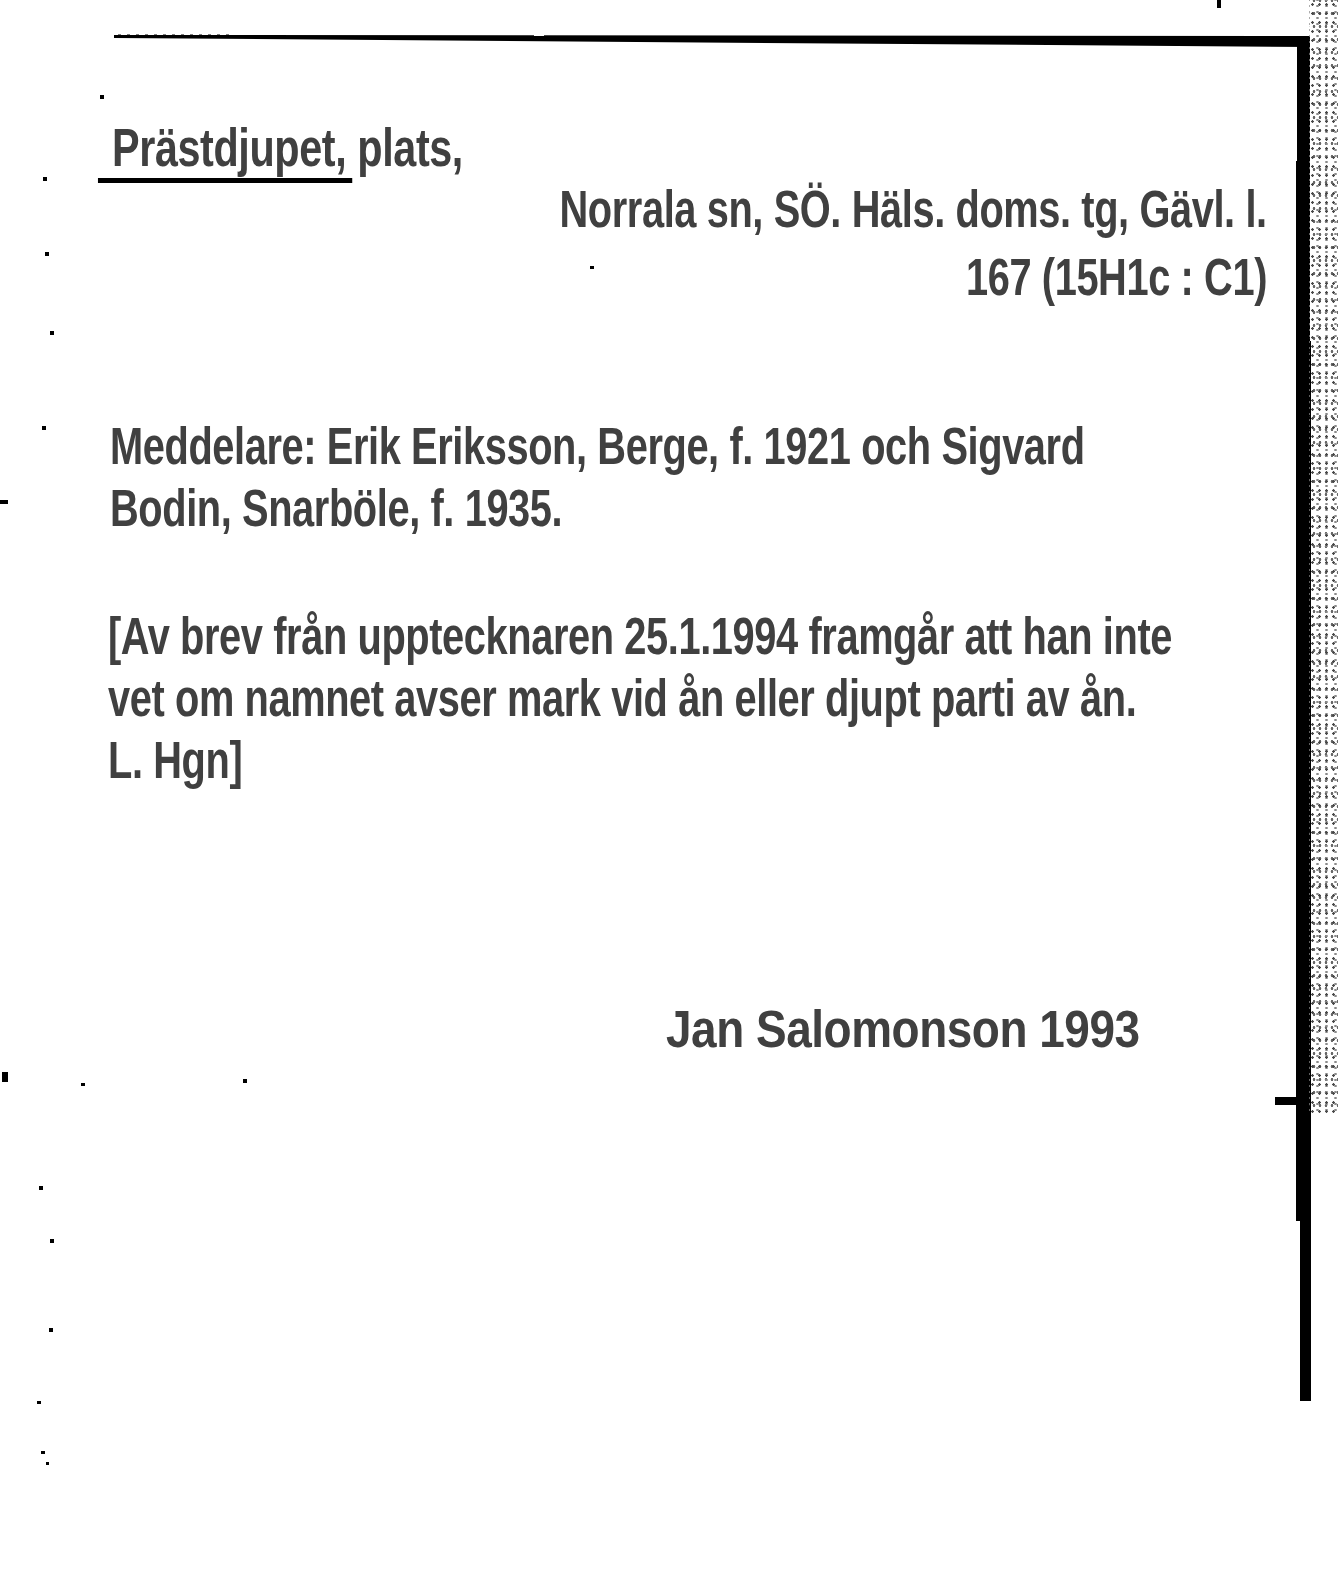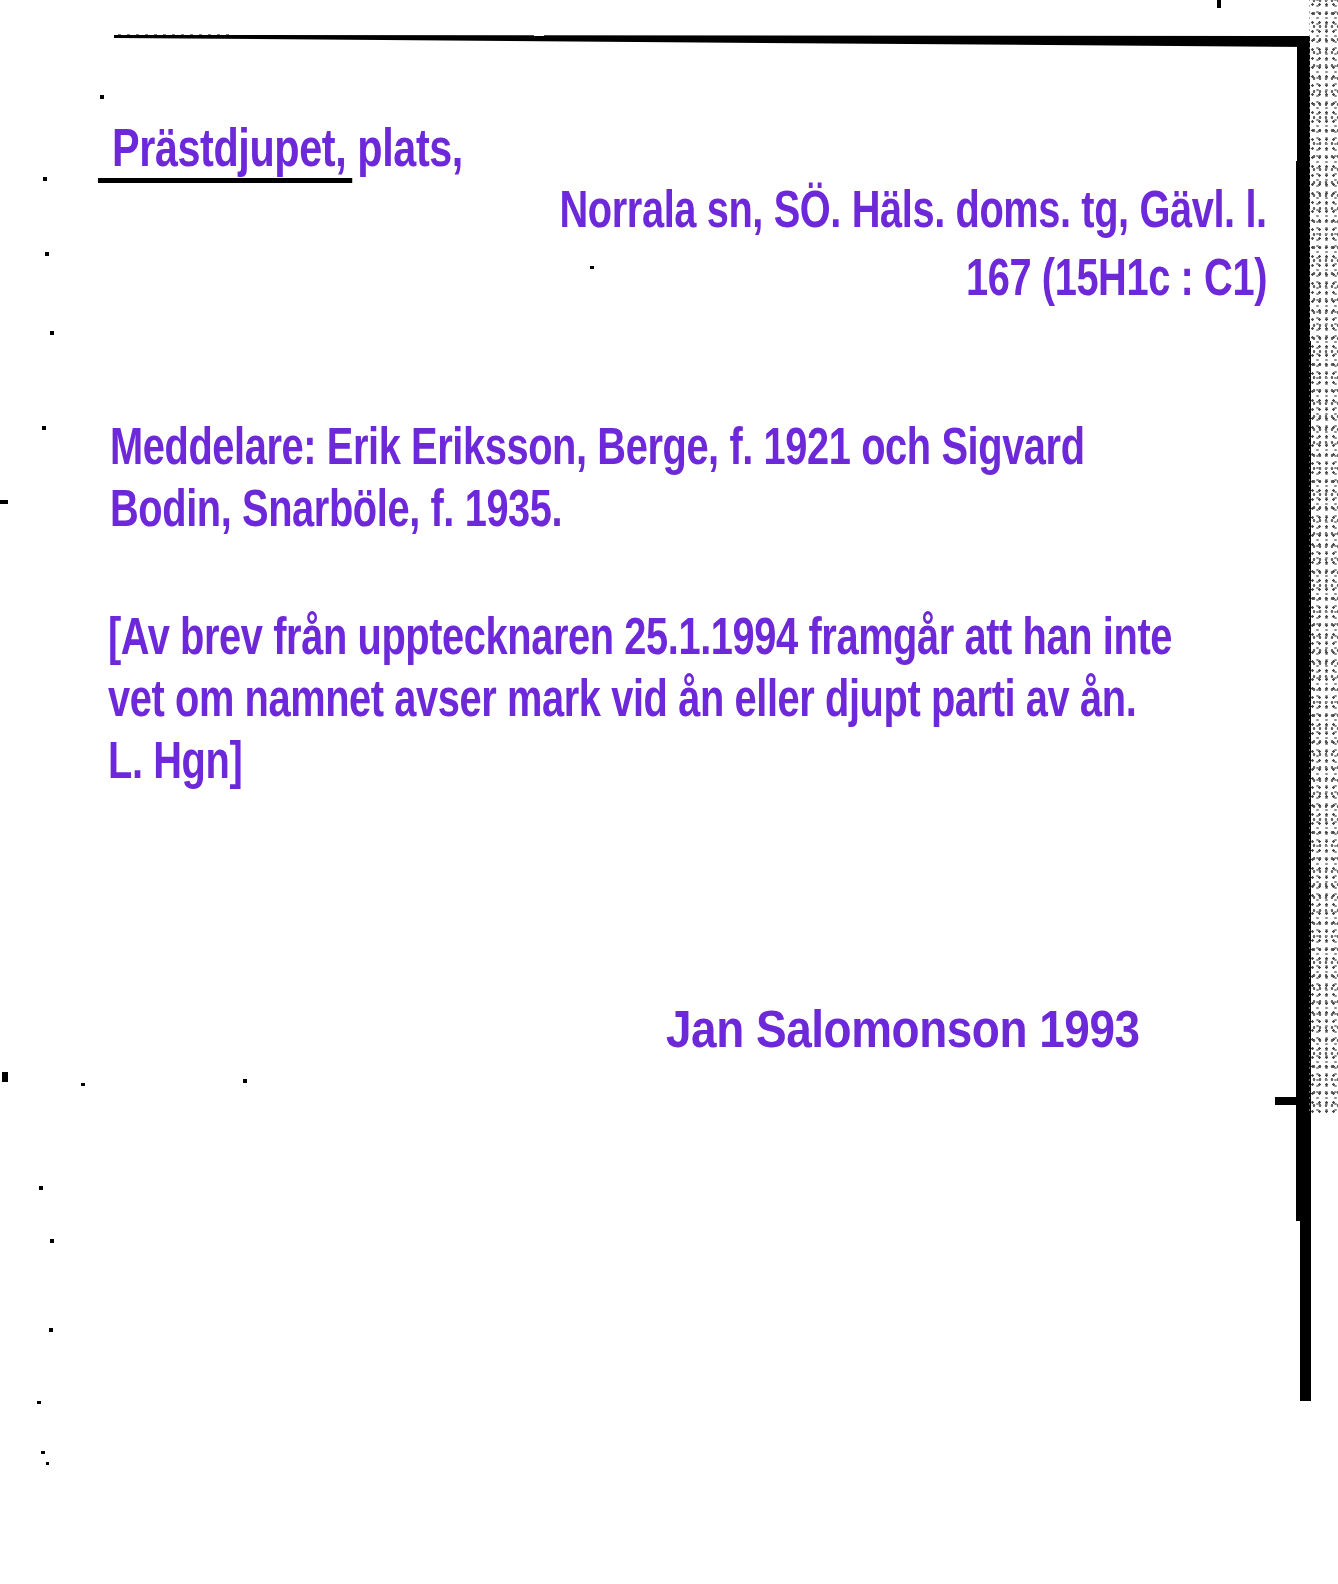--- a/index.html
+++ b/index.html
@@ -7,21 +7,21 @@
     padding: 0;
     background: #ffffff;
   }
   .page {
     position: relative;
     width: 1338px;
     height: 1584px;
     background: #ffffff;
     overflow: hidden;
     font-family: "Liberation Sans", sans-serif;
-    color: #6d28d9;
+    color: #404040;
   }
   
   .top-rule {
     position: absolute;
     left: 114px;
     top: 30px;
     width: 1196px;
     height: 18px;
   }
   .side-bar {

